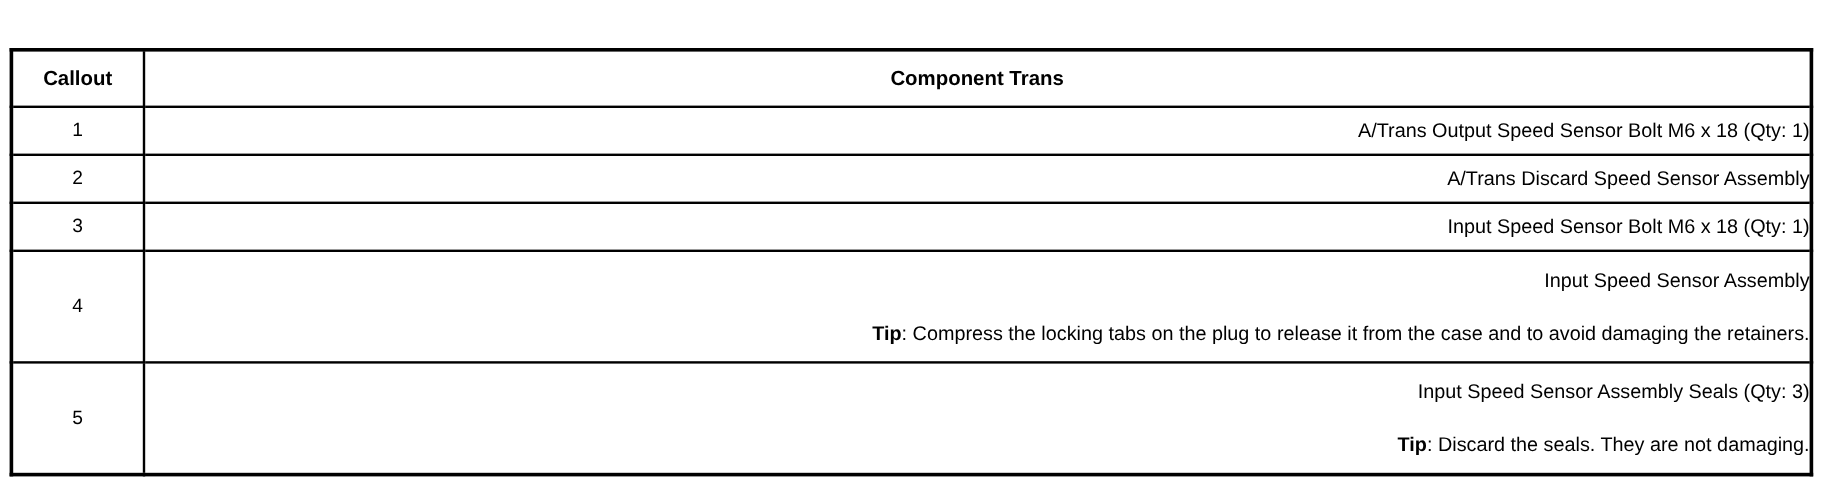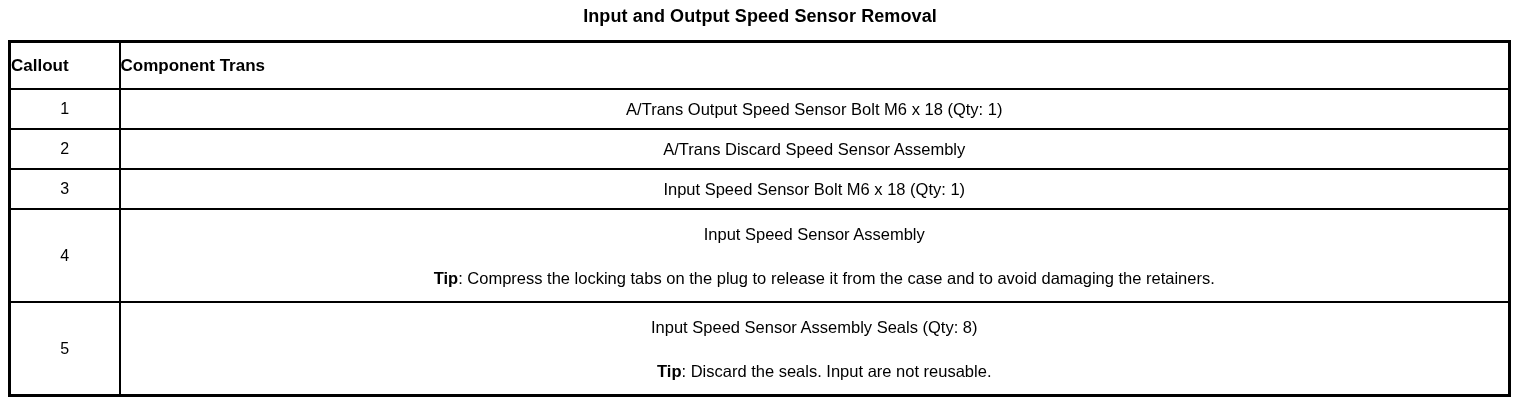--- a/index.html
+++ b/index.html
@@ -53,34 +53,34 @@
   table.callout-table td {
     border: 2px solid #000000;
     padding: 0;
     vertical-align: middle;
   }
 
   th.hdr-callout,
   th.hdr-name {
     font-size: 17px;
     font-weight: bold;
-    text-align: left;
+    text-align: center;
     height: 45px;
     line-height: 45px;
   }
 
   td.cell-callout {
     text-align: center;
     font-size: 16px;
     font-weight: normal;
     vertical-align: middle;
   }
 
   td.cell-name {
-    text-align: center;
+    text-align: right;
     font-size: 16.5px;
     padding: 0 0 0 9px;
     vertical-align: middle;
   }
 
   tr.row-short td.cell-callout,
   tr.row-short td.cell-name {
     height: 38px;
     line-height: 38px;
   }
@@ -113,21 +113,20 @@
   }
   .tip-label {
     font-weight: bold;
   }
 </style>
 </head>
 <body>
 
 <div class="page">
 
-  <div class="doc-title">Input and Output Speed Sensor Removal</div>
 
   <div class="table-wrap">
     <table class="callout-table">
       <colgroup>
         <col class="c-callout">
         <col class="c-name">
       </colgroup>
       <thead>
         <tr>
           <th class="hdr-callout">Callout</th>
@@ -158,22 +157,22 @@
               <span class="line-main">Input Speed Sensor Assembly</span>
               <span class="line-tip"><span class="tip-label">Tip</span><span>: Compress the locking tabs on the plug to release it from the case and to avoid damaging the retainers.</span></span>
             </span>
           </td>
         </tr>
 
         <tr class="row-tall">
           <td class="cell-callout">5</td>
           <td class="cell-name">
             <span class="cell-lines">
-              <span class="line-main">Input Speed Sensor Assembly Seals (Qty: 8)</span>
-              <span class="line-tip"><span class="tip-label">Tip</span><span>: Discard the seals. Input are not reusable.</span></span>
+              <span class="line-main">Input Speed Sensor Assembly Seals (Qty: 3)</span>
+              <span class="line-tip"><span class="tip-label">Tip</span><span>: Discard the seals. They are not damaging.</span></span>
             </span>
           </td>
         </tr>
 
       </tbody>
     </table>
   </div>
 
 </div>
 

